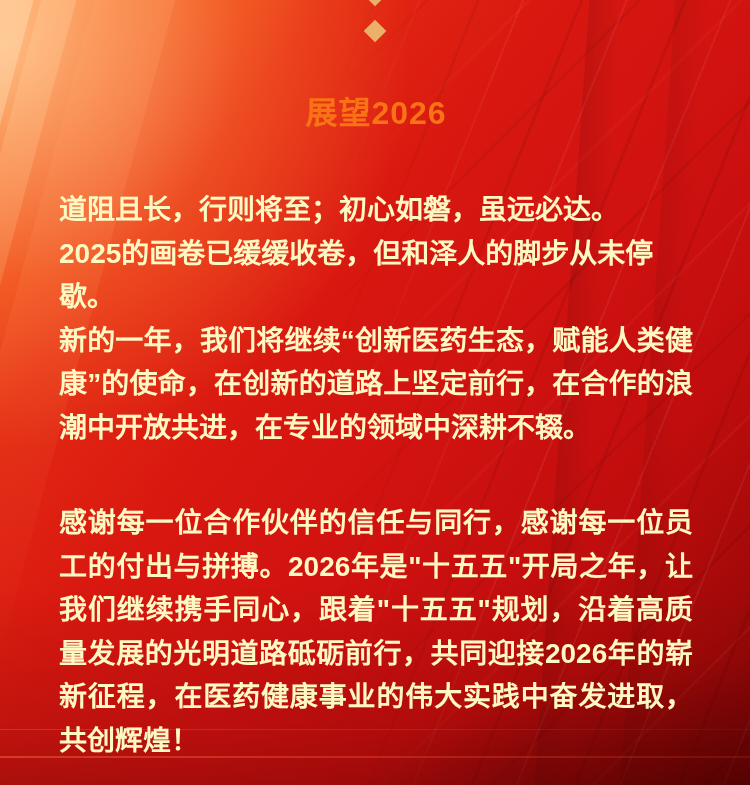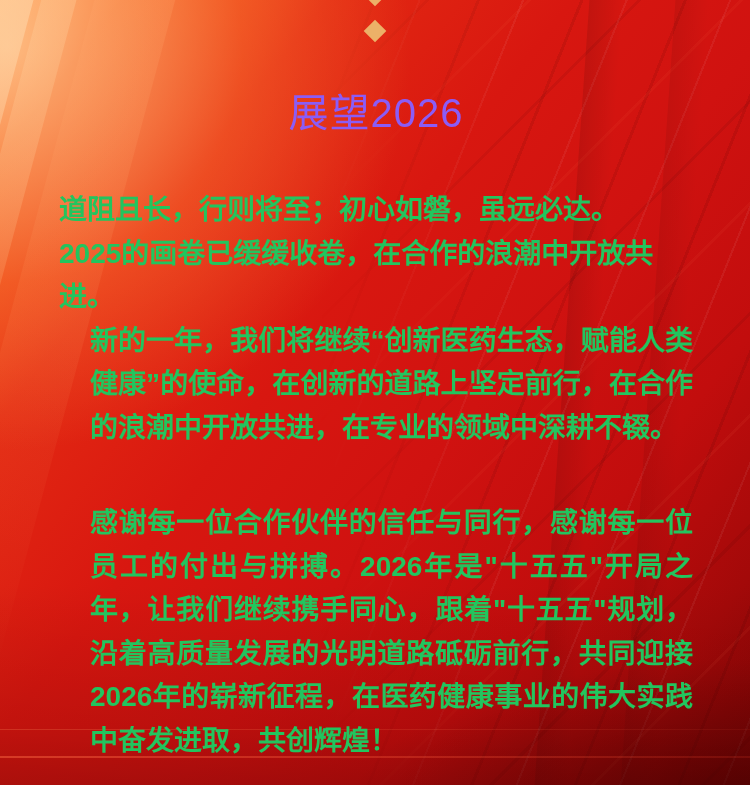--- a/index.html
+++ b/index.html
@@ -73,32 +73,32 @@
     background: #ecb168; transform: rotate(45deg);
   }
   .diamond.d-top  { top: -13px; }
   .diamond.d-main { top: 23px; }
   
   .content {
     position: absolute; left: 59px; right: 57px; top: 0;
     color: #ffffff;
   }
   .title, .subtitle {
-    text-align: center; font-weight: 400; color: #8b5cf6;
-    font-size: 40px; line-height: 40px; letter-spacing: 1px;
+    text-align: center; font-weight: 700; color: #f97316;
+    font-size: 32px; line-height: 40px; letter-spacing: 1px;
   }
   .title    { margin: 93px 0 0; }
   .subtitle { margin: 17px 0 0; }
   .para {
     font-size: 28px; font-weight: 700; line-height: 43.5px;
-    color: #22c55e; word-break: break-all; overflow-wrap: anywhere;
+    color: #fef9c3; word-break: break-all; overflow-wrap: anywhere;
   }
   .para1 { margin-top: 55px; }
   .para2 { margin-top: 52px; }
-  .pflow { text-align: justify; margin-left: 31px; }
+  .pflow { text-align: justify; }
 </style>
 </head>
 <body>
 
 <div class="poster">
   <div class="bg-base"></div>
   <div class="bg-stripes"></div>
   <div class="bg-band b1"></div>
   <div class="bg-band b2"></div>
   <div class="glow"></div>
@@ -109,19 +109,19 @@
   <div class="hline h2"></div>
   <div class="hline h1"></div>
   <div class="diamond d-top"></div>
   <div class="diamond d-main"></div>
 
   <div class="content">
     <h1 class="title">展望2026</h1>
 
     <div class="para para1">
       <div class="pline">道阻且长，行则将至；初心如磐，虽远必达。</div>
-      <div class="pline">2025的画卷已缓缓收卷，在合作的浪潮中开放共进。</div>
+      <div class="pline">2025的画卷已缓缓收卷，但和泽人的脚步从未停歇。</div>
       <div class="pline pflow">新的一年，我们将继续“创新医药生态，赋能人类健康”的使命，在创新的道路上坚定前行，在合作的浪潮中开放共进，在专业的领域中深耕不辍。</div>
     </div>
 
     <div class="para para2 pflow">感谢每一位合作伙伴的信任与同行，感谢每一位员工的付出与拼搏。2026年是"十五五"开局之年，让我们继续携手同心，跟着"十五五"规划，沿着高质量发展的光明道路砥砺前行，共同迎接2026年的崭新征程，在医药健康事业的伟大实践中奋发进取，共创辉煌！</div>
   </div>
 </div>
 
 </body></html>

